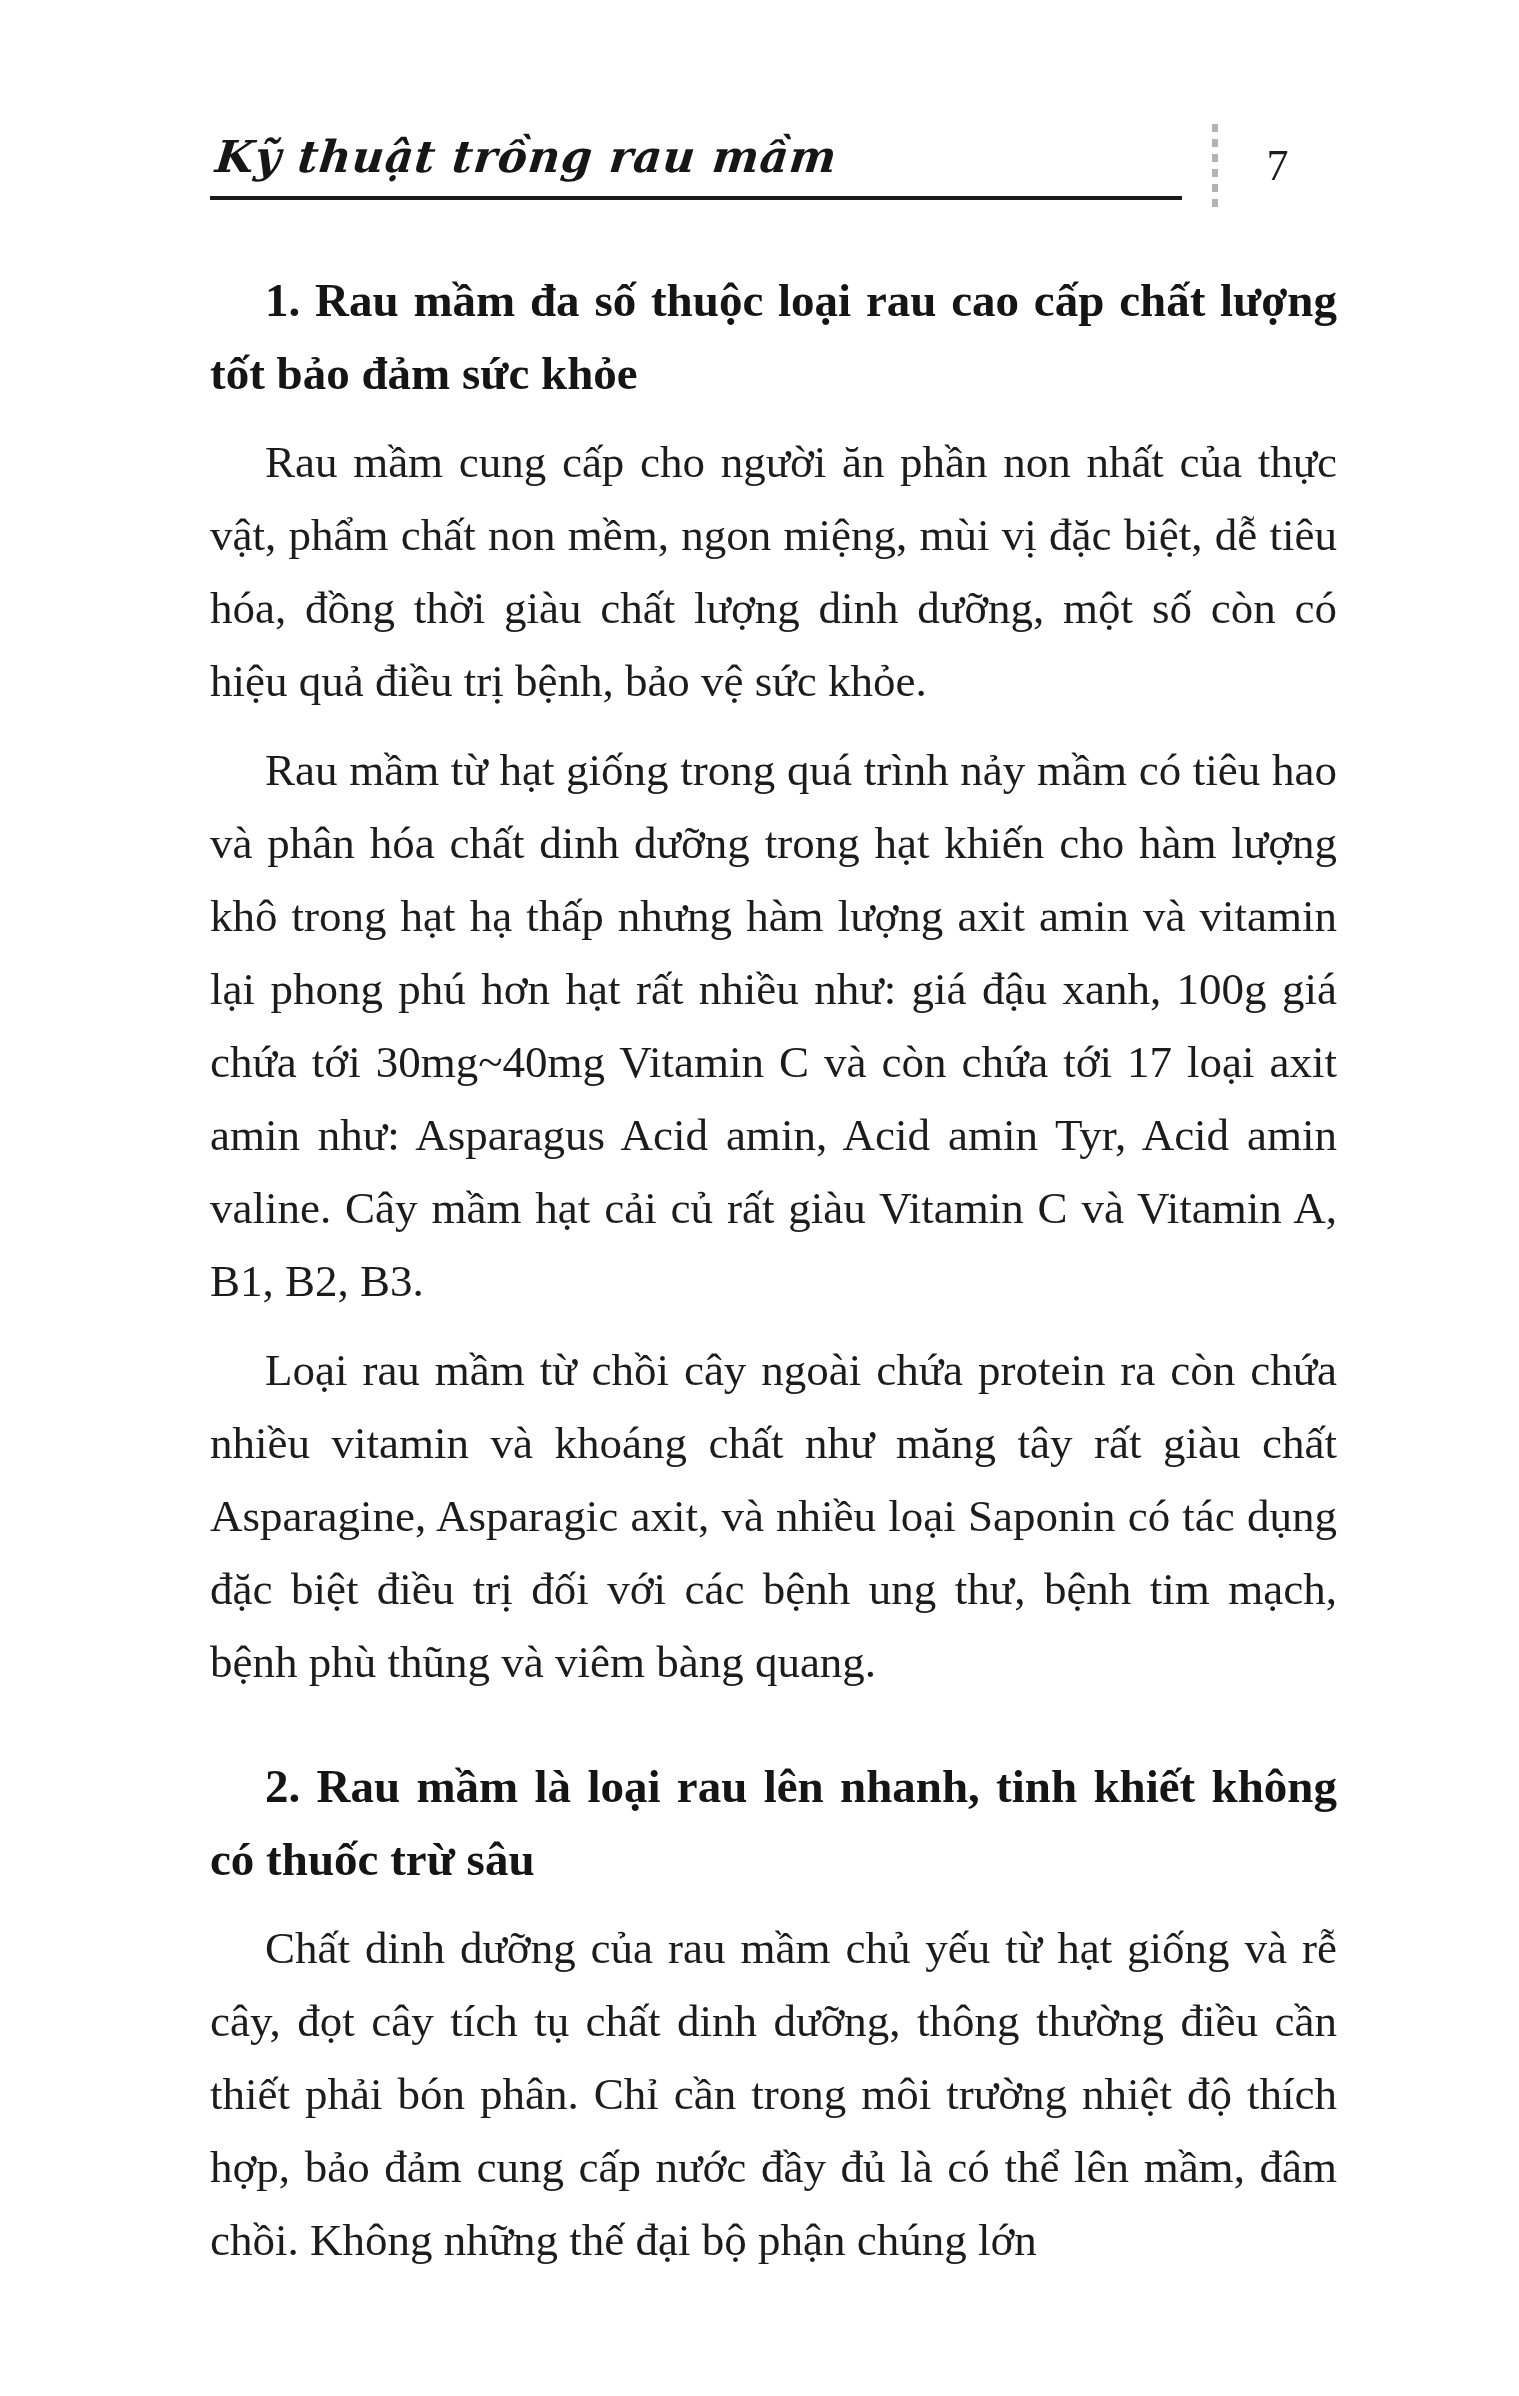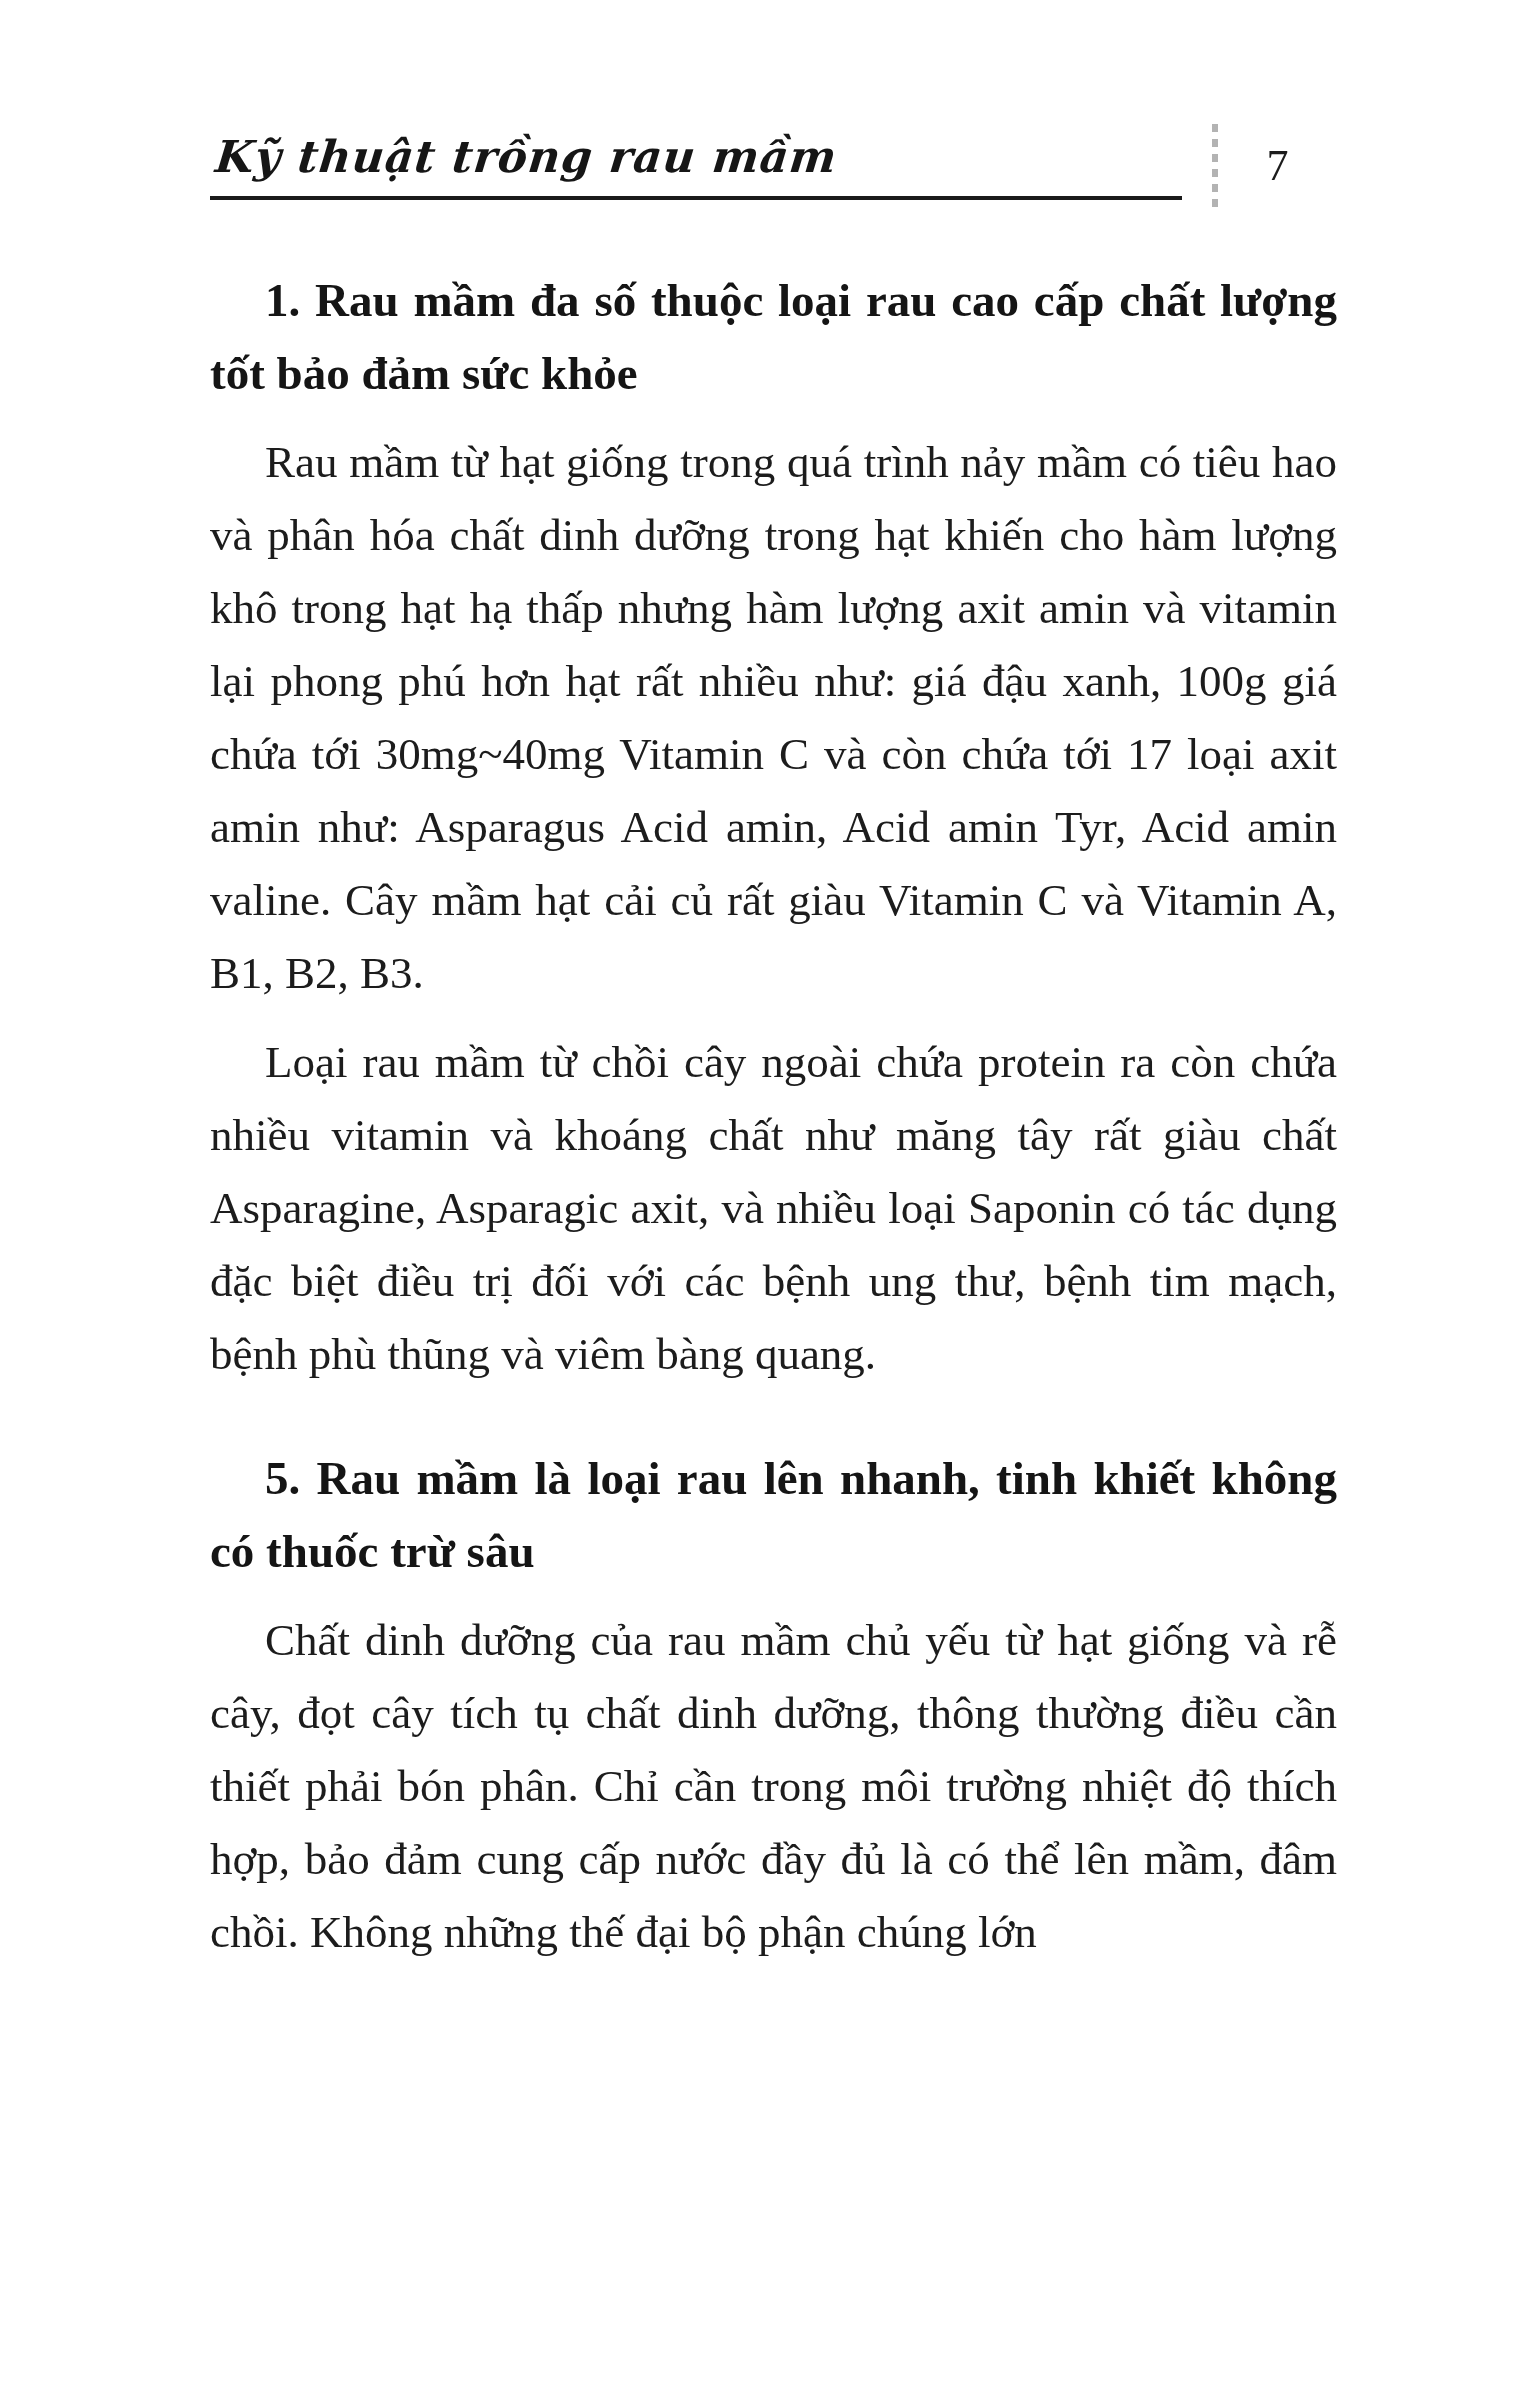--- a/index.html
+++ b/index.html
@@ -92,25 +92,26 @@
       <span class="running-title">Kỹ thuật trồng rau mầm</span>
     </div>
     <div class="dotted-divider"></div>
     <span class="page-number">7</span>
   </header>
 
   <main class="page-body">
 
     <h2 class="section-heading">1. Rau mầm đa số thuộc loại rau cao cấp chất lượng tốt bảo đảm sức khỏe</h2>
 
+    <p class="paragraph">Rau mầm cung cấp cho người ăn phần non nhất của thực vật, phẩm chất non mềm, ngon miệng, mùi vị đặc biệt, dễ tiêu hóa, đồng thời giàu chất lượng dinh dưỡng, một số còn có hiệu quả điều trị bệnh, bảo vệ sức khỏe.</p>
 
     <p class="paragraph">Rau mầm từ hạt giống trong quá trình nảy mầm có tiêu hao và phân hóa chất dinh dưỡng trong hạt khiến cho hàm lượng khô trong hạt hạ thấp nhưng hàm lượng axit amin và vitamin lại phong phú hơn hạt rất nhiều như: giá đậu xanh, 100g giá chứa tới 30mg~40mg Vitamin C và còn chứa tới 17 loại axit amin như: Asparagus Acid amin, Acid amin Tyr, Acid amin valine. Cây mầm hạt cải củ rất giàu Vitamin C và Vitamin A, B1, B2, B3.</p>
 
     <p class="paragraph">Loại rau mầm từ chồi cây ngoài chứa protein ra còn chứa nhiều vitamin và khoáng chất như măng tây rất giàu chất Asparagine, Asparagic axit, và nhiều loại Saponin có tác dụng đặc biệt điều trị đối với các bệnh ung thư, bệnh tim mạch, bệnh phù thũng và viêm bàng quang.</p>
 
-    <h2 class="section-heading">5. Rau mầm là loại rau lên nhanh, tinh khiết không có thuốc trừ sâu</h2>
+    <h2 class="section-heading">2. Rau mầm là loại rau lên nhanh, tinh khiết không có thuốc trừ sâu</h2>
 
     <p class="paragraph">Chất dinh dưỡng của rau mầm chủ yếu từ hạt giống và rễ cây, đọt cây tích tụ chất dinh dưỡng, thông thường điều cần thiết phải bón phân. Chỉ cần trong môi trường nhiệt độ thích hợp, bảo đảm cung cấp nước đầy đủ là có thể lên mầm, đâm chồi. Không những thế đại bộ phận chúng lớn</p>
 
   </main>
 
 </div>
 
 
 </body></html>

